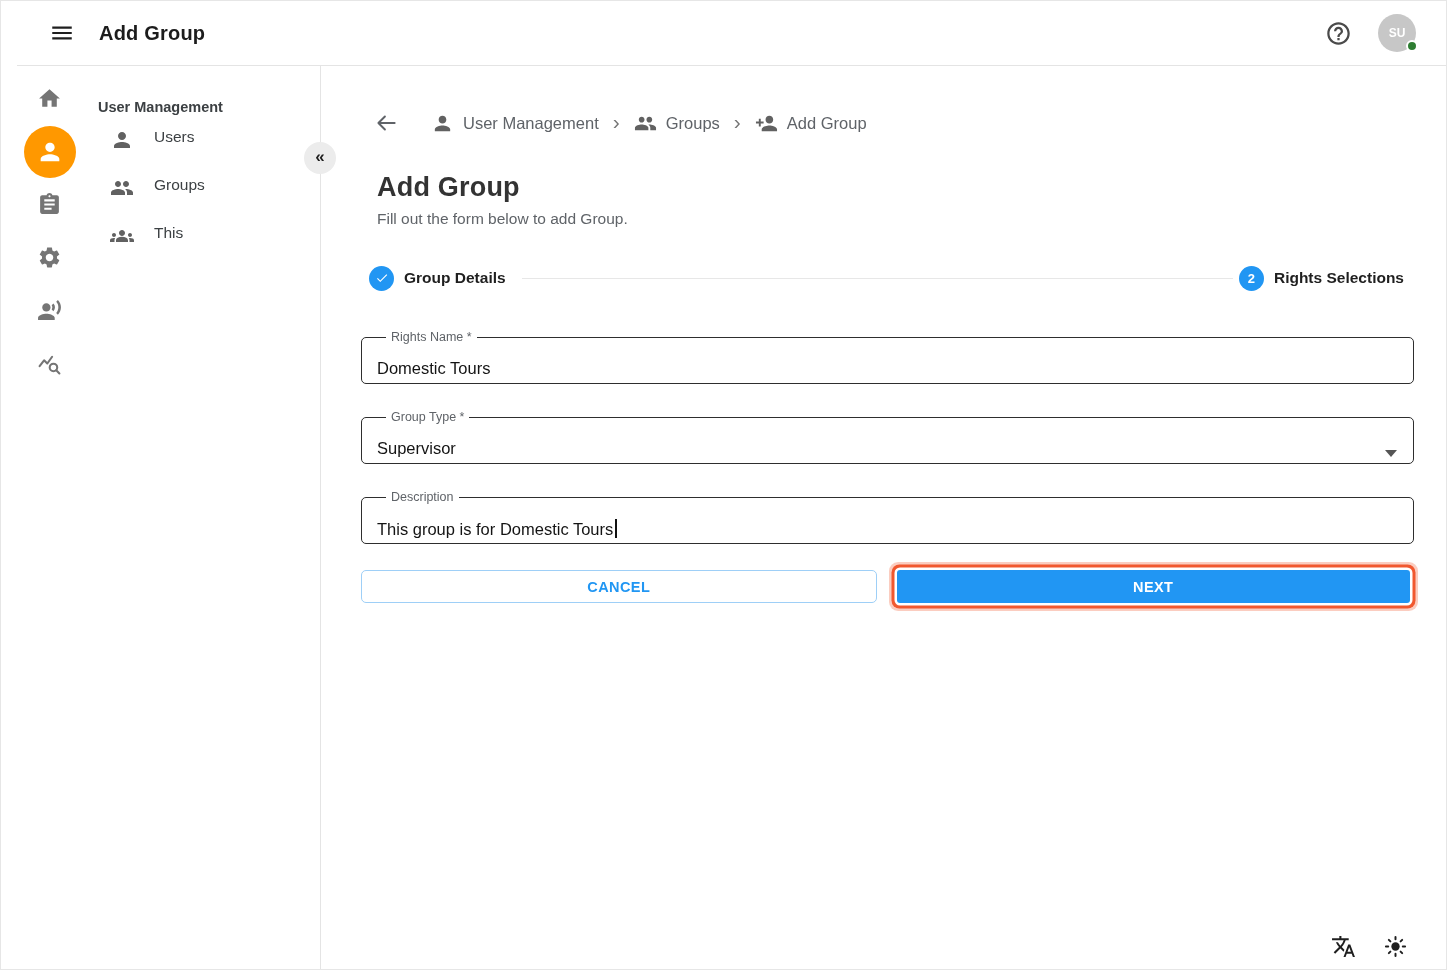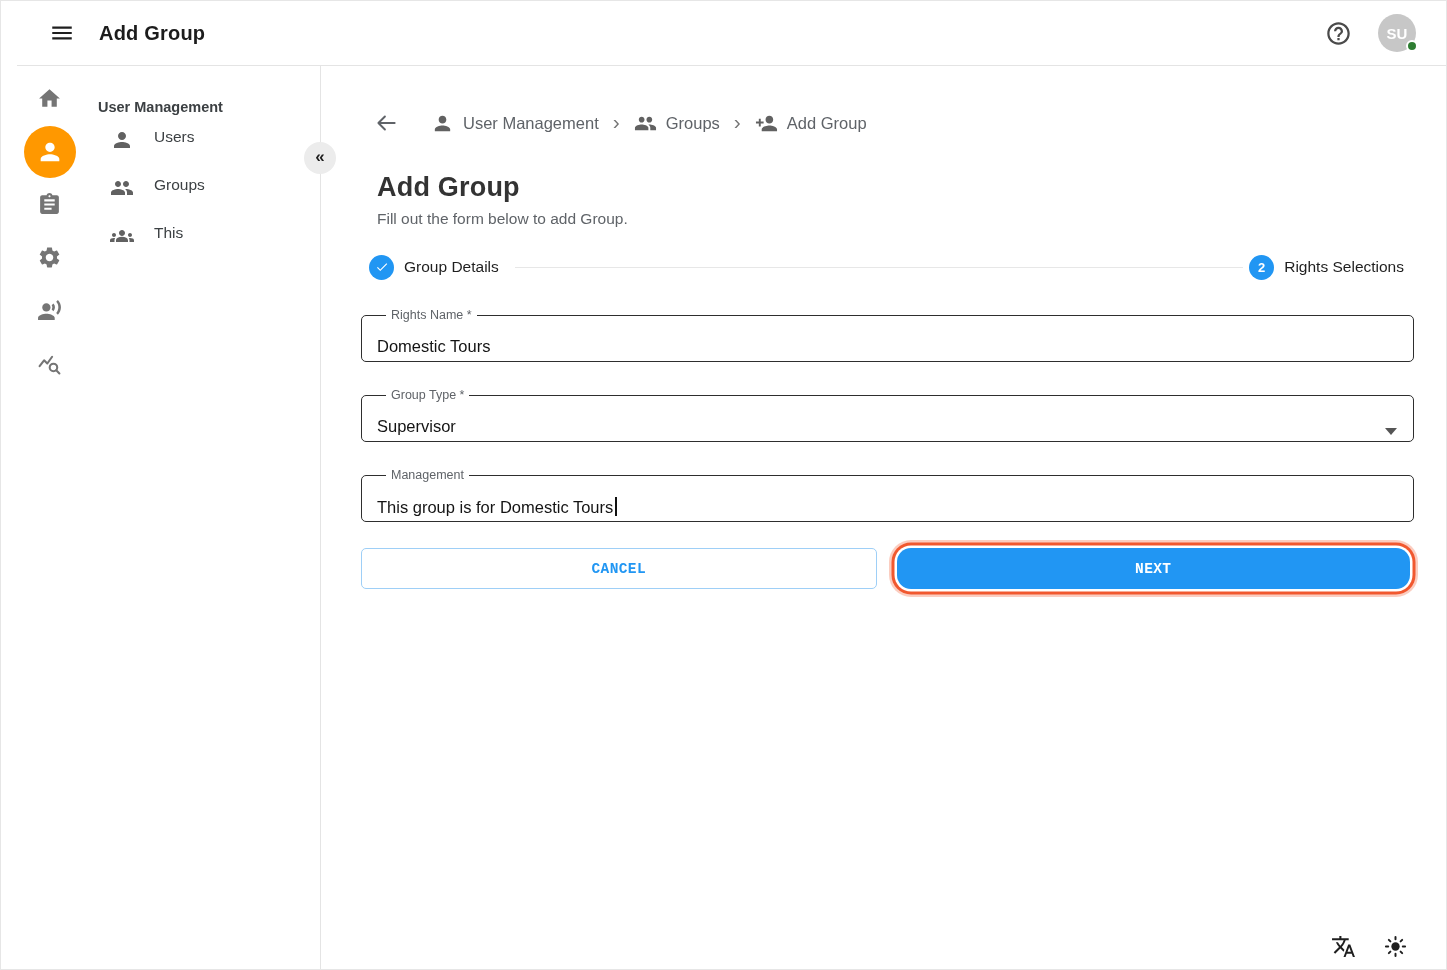--- a/index.html
+++ b/index.html
@@ -10,21 +10,21 @@
     border:1px solid #e6e6e6; background:#fff;padding-left:16px; }
 
   
   .topbar { grid-column:1 / 3; display:flex; align-items:center;
     border-bottom:1px solid #e4e4e4; background:#fff; padding-right:30px; }
   .menu-btn { margin-left:32px; width:26px; height:26px; color:#1f1f1f; cursor:pointer; display:flex; align-items:center; }
   .topbar-title { margin-left:24px; font-size:20px; font-weight:700; color:#1c1c1c; letter-spacing:.2px; }
   .topbar-right { margin-left:auto; display:flex; align-items:center; gap:26px; }
   .help-btn { width:27px; height:27px; color:#4a4a4a; cursor:pointer; }
   .avatar { position:relative; width:38px; height:38px; border-radius:50%;
-    background:#c7c7c7; color:#fff; font-size:15px; font-weight:700;
+    background:#c7c7c7; color:#fff; font-size:12px; font-weight:700;
     display:flex; align-items:center; justify-content:center; cursor:pointer; }
   .status-dot { position:absolute; right:-2px; bottom:0; width:12px; height:12px;
     border-radius:50%; background:var(--online_green,#2E7D32); border:2px solid #fff; }
 
   
   .sidebar { position:relative; border-right:1px solid #e4e4e4; display:flex; background:#fff; }
   .rail { width:65px; padding-top:6px; display:flex; flex-direction:column; align-items:center; }
   .rail-item { height:53px; display:flex; align-items:center; justify-content:center;
     width:100%; color:#757575; cursor:pointer; }
   .rail-item svg { width:25px; height:25px; }
@@ -53,43 +53,43 @@
 
   .title-block { margin:36px 0 0 16px; }
   .page-title { font-size:27px; font-weight:600; color:#333; letter-spacing:.2px; }
   .page-subtitle { margin-top:7px; font-size:15.5px; color:#5f6368; }
 
   .stepper { display:flex; align-items:center; margin:26px 0 0 8px; }
   .step-circle { width:25px; height:25px; border-radius:50%; background:var(--accent_blue,#2196F3);
     color:#fff; display:flex; align-items:center; justify-content:center; flex:none;
     font-size:13px; font-weight:700; }
   .step-circle svg { width:14px; height:14px; }
-  .step-label { margin:4px 10px; font-size:15.5px; font-weight:400; color:#1f1f1f; white-space:nowrap; }
+  .step-label { margin:15px 10px; font-size:15.5px; font-weight:700; color:#1f1f1f; white-space:nowrap; }
   .step-line { flex:1; border-top:1.6px solid #e7e7e7; margin:0 6px; }
 
   .form-area { margin-top:28px; }
   fieldset.field { border:1px solid #2e2e2e; border-radius:5px; padding:0 15px 10px; height:54px;
     margin-bottom:26px; background:#fff; position:relative; }
   fieldset.field legend { font-size:12.5px; color:#5f6368; padding:0 5px; margin-left:9px; }
   .field-value { font-size:16.5px; color:#141414; margin-top:15px; white-space:nowrap; }
   .field-autofill { background:var(--autofill_bg,#E8F0FE); }
   .field-select { cursor:pointer; }
   .select-arrow { position:absolute; right:16px; top:26px; width:0; height:0;
     border-left:6px solid transparent; border-right:6px solid transparent; border-top:7px solid #555; }
   .field-focused { border:2px solid #111; }
   .field-focused legend { color:var(--accent_blue,#2196F3); }
   .caret { display:inline-block; width:1.4px; height:19px; background:#111; margin-left:2px; vertical-align:-3px; }
 
   .button-row { display:flex; gap:16px; margin-top:26px; }
-  .btn { flex:1; height:41px; border-radius:5px; font-size:14.5px; font-weight:700; letter-spacing:.4px;
+  .btn { flex:1; height:33px; border-radius:5px; font-size:14.5px; font-weight:700; letter-spacing:.4px;
     display:flex; align-items:center; justify-content:center; cursor:pointer; border:none;
-    font-family:Liberation Mono, monospace; }
+    font-family:Liberation Sans, sans-serif; }
   .btn-cancel { background:#fff; color:var(--accent_blue,#2196F3); border:1px solid #9ecff7; }
   .btn-next { background:var(--accent_blue,#2196F3); color:#fff; margin:0 4px;
-    border-radius:14px;
+    border-radius:3px;
     box-shadow: 0 0 0 2.5px #ffffff, 0 0 0 5.5px var(--highlight_ring,#F1582F), 0 0 0 8px rgba(241,88,47,.30); }
 
   .footer-icons { position:absolute; right:38px; bottom:10px; display:flex; gap:27px; }
   .footer-icons .f-icon { width:25px; height:25px; color:#1f1f1f; cursor:pointer; }
 </style>
 </head>
 <body>
 
 <div class="app">
 
@@ -234,21 +234,21 @@
         <div class="field-value">Domestic Tours</div>
       </fieldset>
 
       <fieldset class="field field-select">
         <legend>Group Type *</legend>
         <div class="field-value">Supervisor</div>
         <span class="select-arrow"></span>
       </fieldset>
 
       <fieldset class="field field-focused">
-        <legend>Management</legend>
+        <legend>Description</legend>
         <div class="field-value">
           <span>This group is for Domestic Tours</span><span class="caret"></span>
         </div>
       </fieldset>
 
       <div class="button-row">
         <button class="btn btn-cancel">CANCEL</button>
         <button class="btn btn-next">NEXT</button>
       </div>
     </div>

